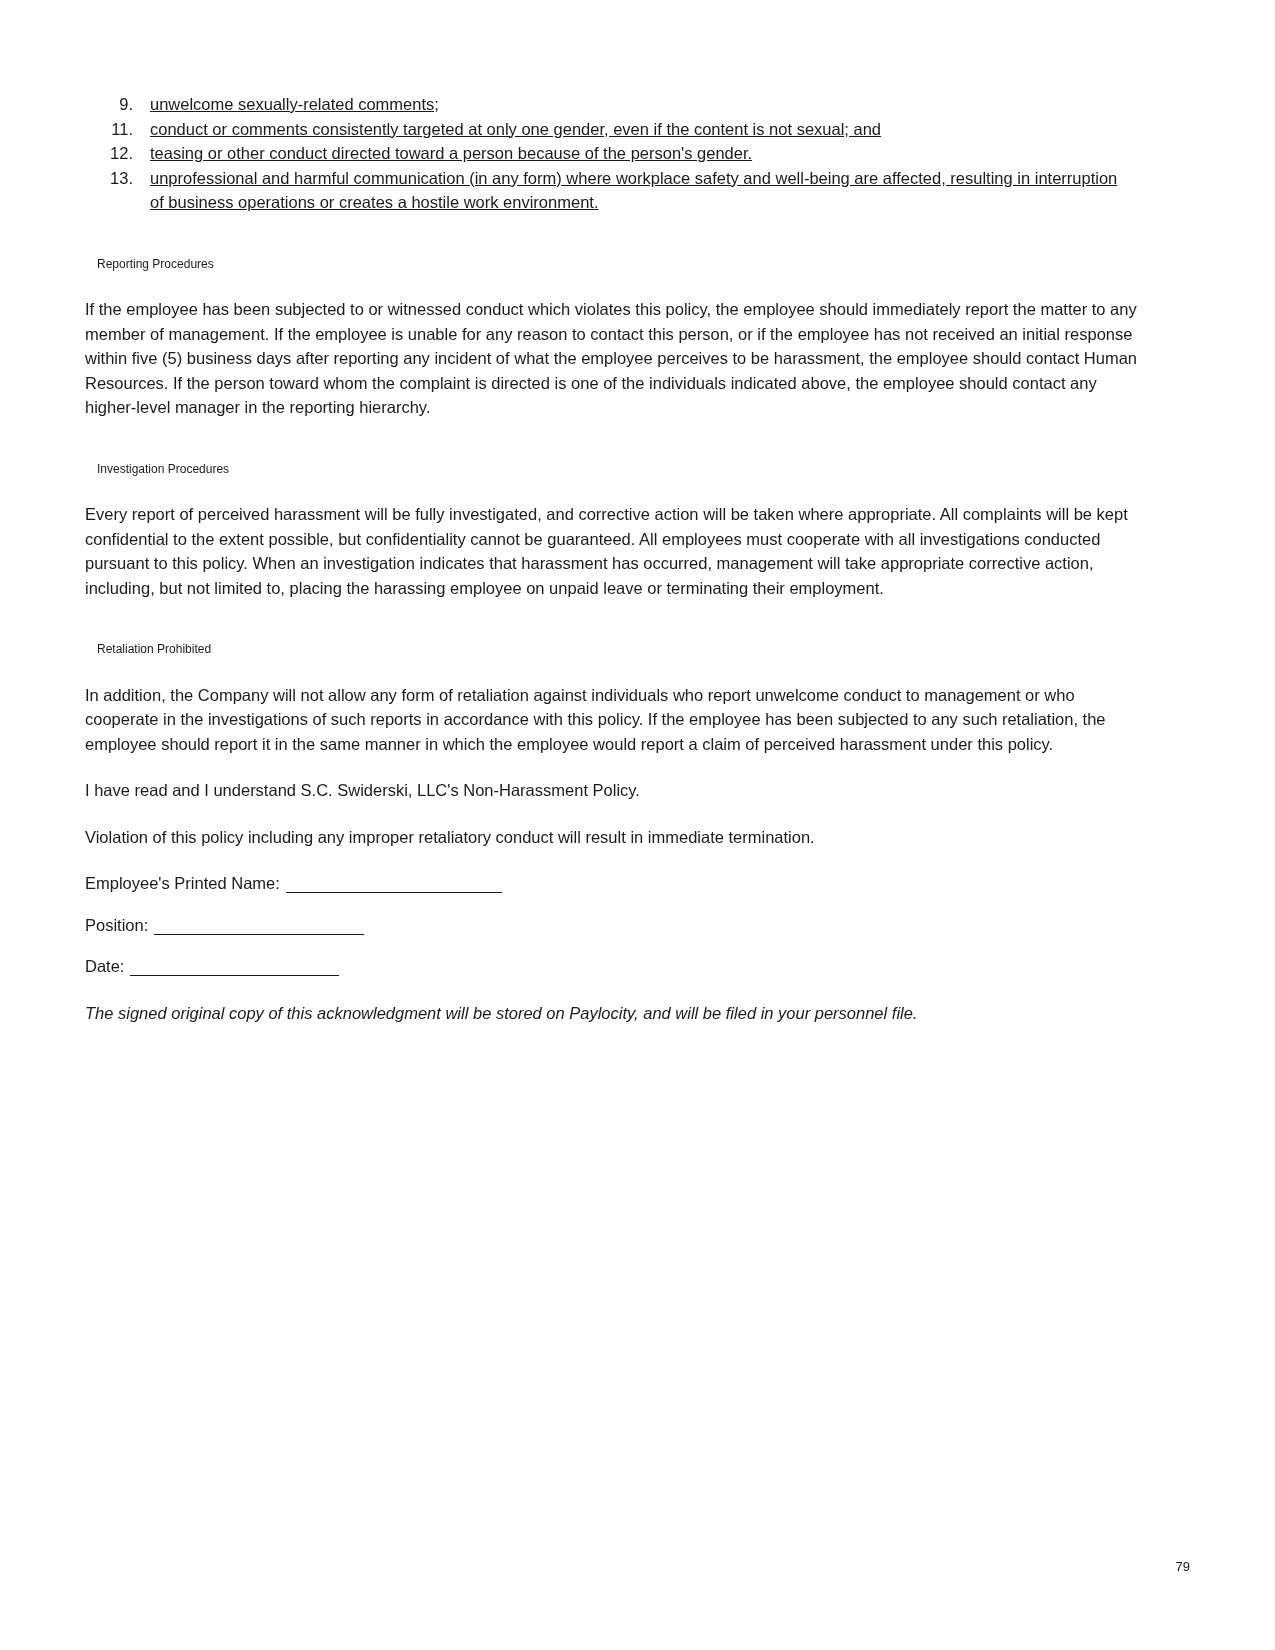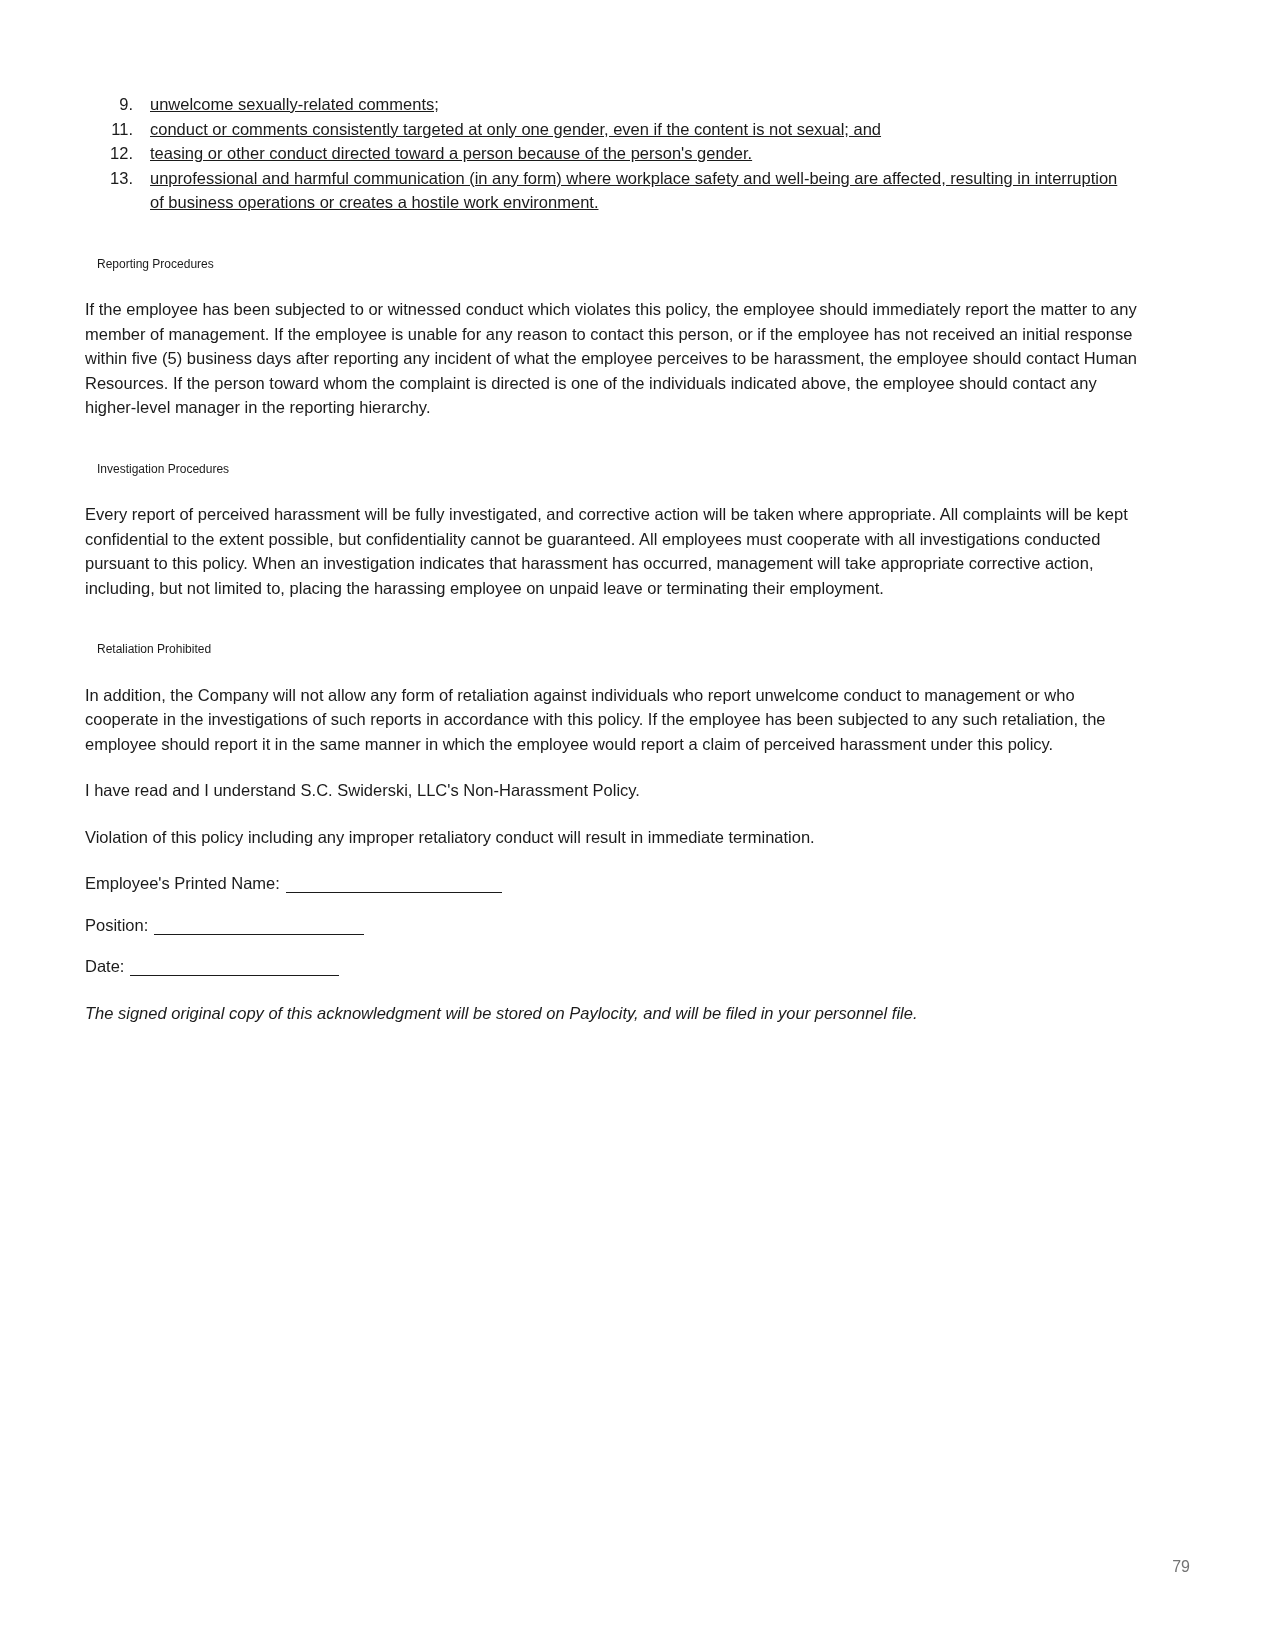--- a/index.html
+++ b/index.html
@@ -64,23 +64,23 @@
     margin-left: 6px;
   }
   .sig-line.w-printed-name { width: 216px; }
   .sig-line.w-signature    { width: 253px; }
   .sig-line.w-position     { width: 210px; }
   .sig-line.w-date         { width: 209px; }
   .page-footer {
     position: absolute;
     right: 85px;
     bottom: 76px;
-    font-size: 16px;
+    font-size: 13px;
     line-height: 15px;
-    color: #737373;
+    color: #0f172a;
   }
 </style>
 </head>
 <body>
 
 <div class="page">
   <div class="content">
 
     <ol class="numbered-list">
       <li>

